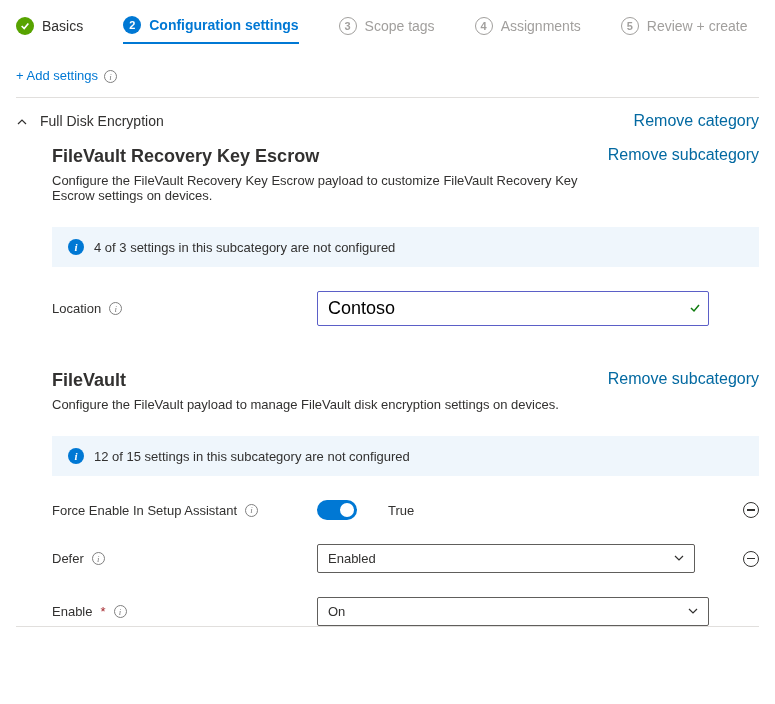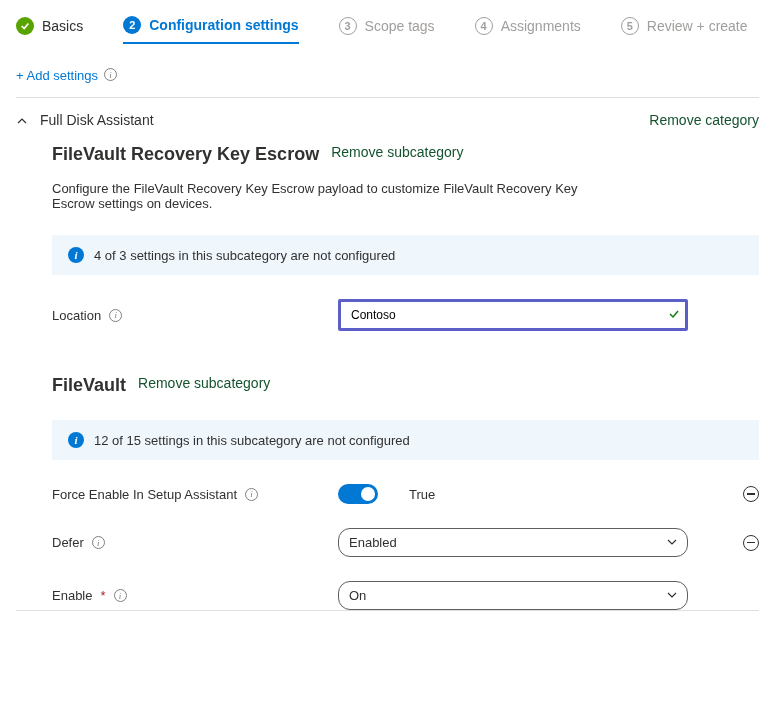--- a/index.html
+++ b/index.html
@@ -49,21 +49,21 @@
     border: 1px solid #a19f9d; color: #a19f9d; background: #fff;
   }
   .step-pending .step-label { color: #a19f9d; }
   .step-label { font-size: 14px; }
 
   
   .add-settings-row {
     margin-top: 18px;
     margin-bottom: 14px;
     display: flex;
-    align-items: flex-start;
+    align-items: flex-end;
     gap: 6px;
   }
   .link {
     color: #0078D4;
     cursor: pointer;
     font-size: 13px;
   }
   .info-icon {
     width: 13px; height: 13px;
     border: 1px solid #808080;
@@ -93,42 +93,43 @@
   }
   .category-left {
     display: flex; align-items: center; gap: 12px;
   }
   .chevron {
     width: 12px; height: 12px;
     cursor: pointer;
   }
   .category-title { font-size: 14px; }
   .action-link {
-    color: #14532d;
-    font-size: 14px;
+    color: #0369a1;
+    font-size: 16px;
     cursor: pointer;
   }
 
   
   .subcat {
     padding-left: 36px;
     margin-top: 8px;
   }
   .subcat-header {
     display: flex;
+    justify-content: space-between;
     align-items: flex-start;
     gap: 12px;
   }
   .subcat-title {
     font-size: 18px;
     font-weight: 700;
     margin: 0;
   }
   .subcat-desc {
-    margin-top: 16px;
+    margin-top: 6px;
     font-size: 13px;
     color: #323130;
     max-width: 540px;
   }
 
   
   .info-banner {
     margin-top: 24px;
     background: #EFF6FC;
     padding: 12px 16px;
@@ -148,54 +149,54 @@
     font-size: 11px;
     font-weight: 700;
     flex-shrink: 0;
   }
 
   
   .setting-row {
     display: flex;
     align-items: center;
     margin-top: 24px;
-    gap: 31px;
+    gap: 10px;
   }
   .setting-label {
     display: flex; align-items: center; gap: 8px;
     width: 255px;
     flex-shrink: 0;
     font-size: 13px;
   }
   .req { color: #a4262c; }
   .setting-control {
     flex: 1;
     display: flex;
     align-items: center;
   }
   .text-input {
     width: 100%;
-    border: 3px solid #0c4a6e;
+    border: 1px solid #0c4a6e;
     border-radius: 2px;
     padding: 6px 20px 6px 10px;
-    font-size: 12px;
+    font-size: 18px;
     position: relative;
   }
   .text-input.validated { border-color: #5b5fc7; }
   .input-wrap { position: relative; width: 100%; }
   .input-check {
     position: absolute;
     right: 8px; top: 50%;
     transform: translateY(-50%);
     color: #107C10;
   }
   .select {
     width: 100%;
     border: 1px solid #605e5c;
-    border-radius: 12px;
+    border-radius: 2px;
     padding: 6px 10px;
     font-size: 13px;
     background: #fff;
     appearance: none;
     position: relative;
   }
   .select-wrap { position: relative; width: 100%; max-width: 378px; }
   .select-wrap .chev-dn {
     position: absolute; right: 10px; top: 50%;
     transform: translateY(-50%);
@@ -282,21 +283,21 @@
 
 <hr class="divider">
 
 <div class="category-header">
   <div class="category-left">
     <span class="chevron">
       <svg width="12" height="12" viewBox="0 0 12 12">
           <path d="M2 8 L6 4 L10 8" fill="none" stroke="#323130" stroke-width="1.2"></path>
         </svg>
     </span>
-    <span class="category-title">Full Disk Assistant</span>
+    <span class="category-title">Full Disk Encryption</span>
   </div>
   <span class="action-link">Remove category</span>
 </div>
 
 <div class="subcat">
   <div class="subcat-header">
     <h3 class="subcat-title">FileVault Recovery Key Escrow</h3>
     <span class="action-link">Remove subcategory</span>
   </div>
   <div class="subcat-desc">Configure the FileVault Recovery Key Escrow payload to customize FileVault Recovery Key Escrow settings on devices.</div>
@@ -325,20 +326,21 @@
   </div>
 </div>
 
 <div class="section-spacer"></div>
 
 <div class="subcat">
   <div class="subcat-header">
     <h3 class="subcat-title">FileVault</h3>
     <span class="action-link">Remove subcategory</span>
   </div>
+  <div class="subcat-desc">Configure the FileVault payload to manage FileVault disk encryption settings on devices.</div>
 
   <div class="info-banner">
     <span class="info-circle">i</span>
     <span>12 of 15 settings in this subcategory are not configured</span>
   </div>
 
   <div class="setting-row">
     <div class="setting-label">
       <span>Force Enable In Setup Assistant</span>
       <span class="info-icon">i</span>

